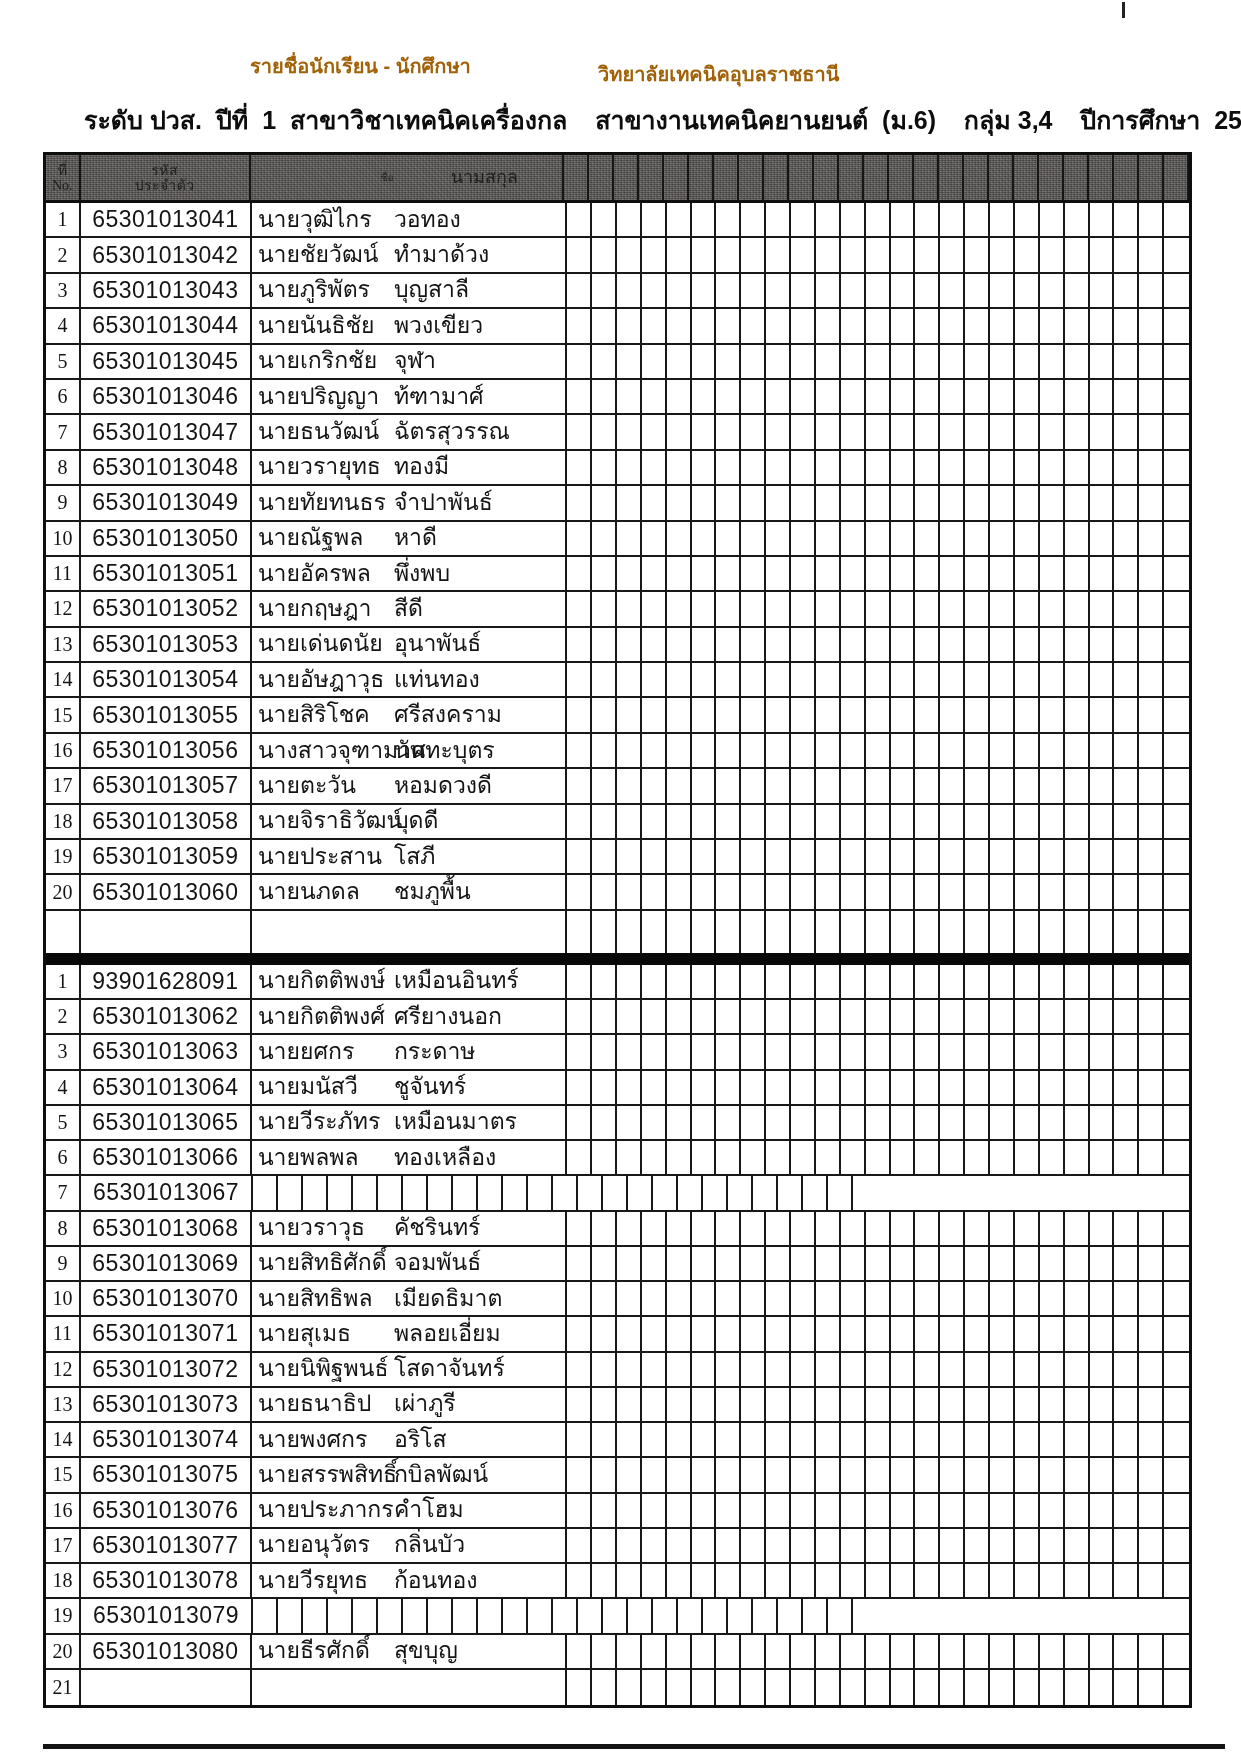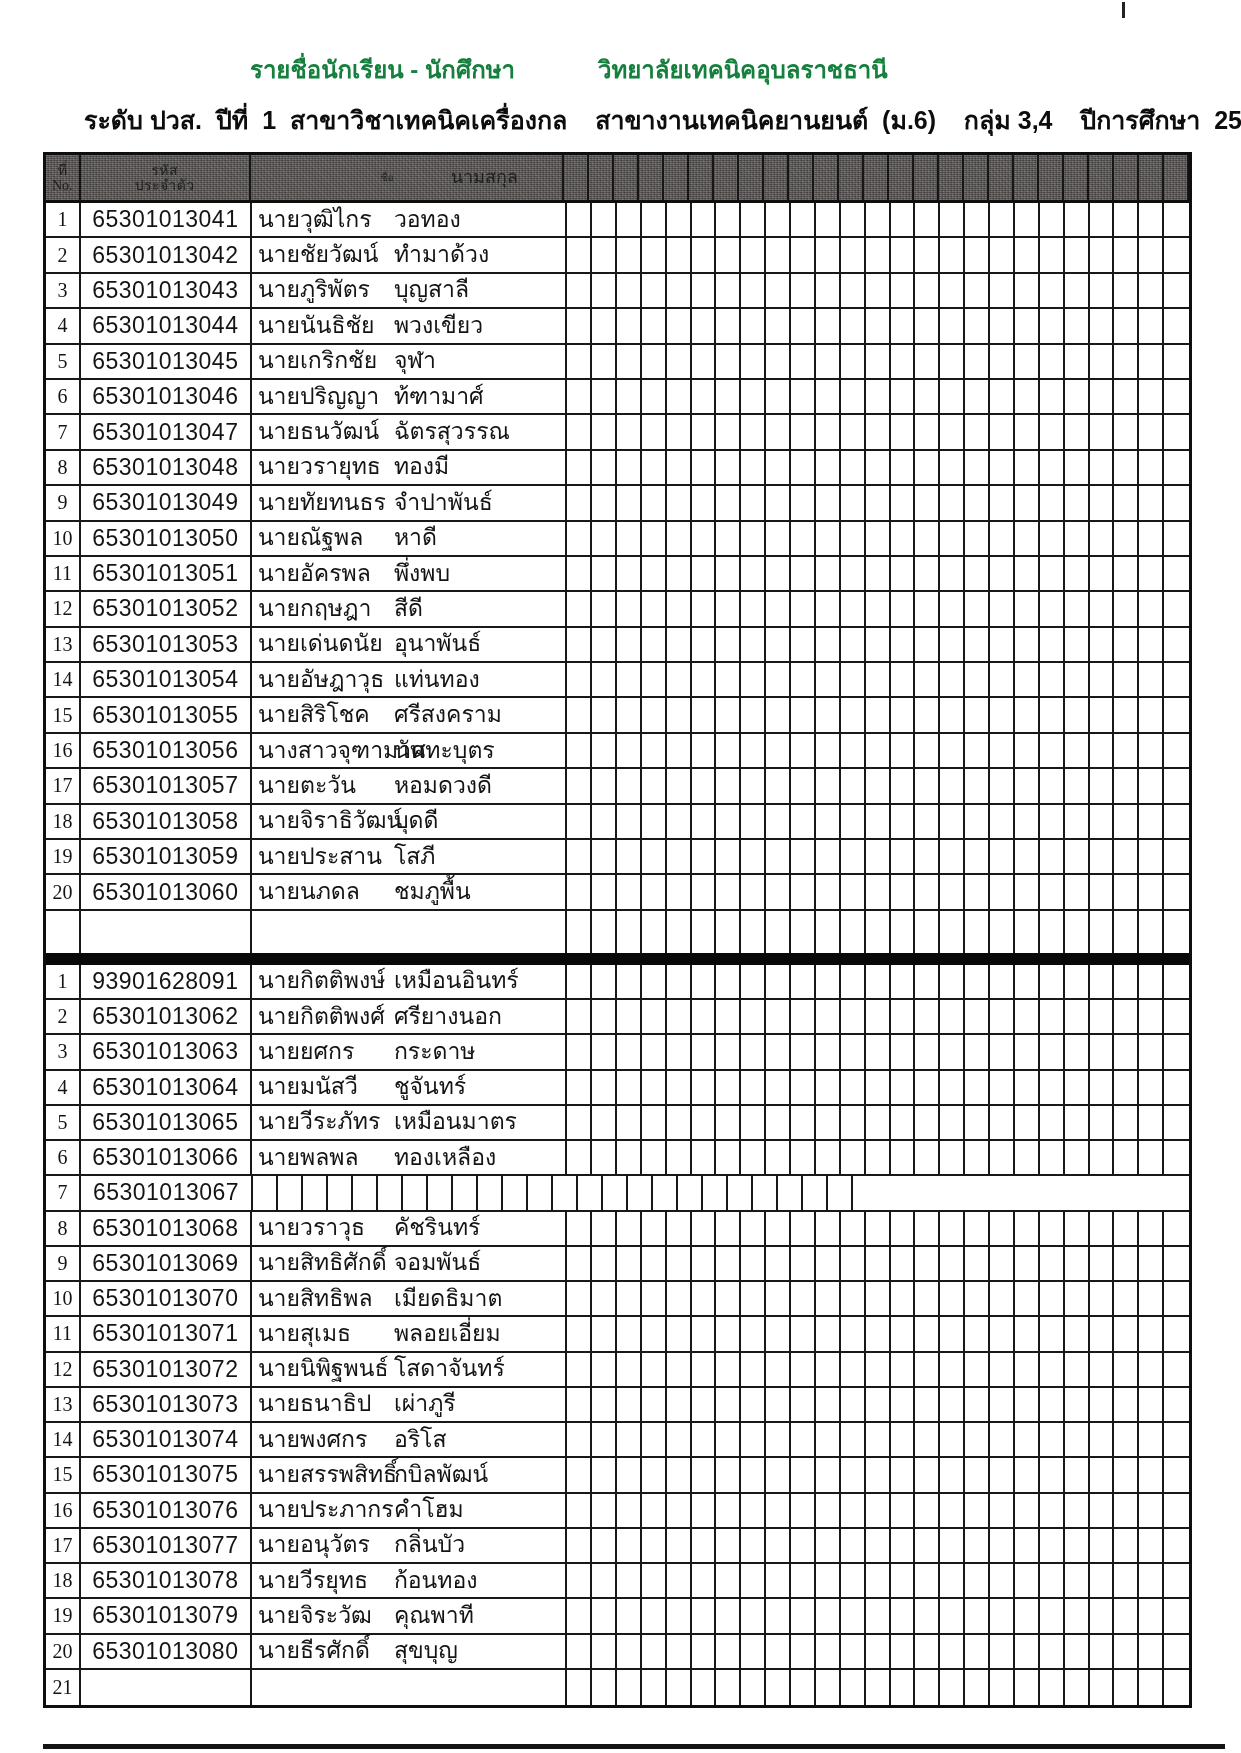--- a/index.html
+++ b/index.html
@@ -2,23 +2,23 @@
 <html><head>
 <meta charset="utf-8">
 <style>
   html,body{margin:0;padding:0;}
   body{
     width:1241px;height:1753px;position:relative;background:#ffffff;
     font-family:"Liberation Sans","DejaVu Sans",sans-serif;color:#141414;
     overflow:hidden;
   }
   
-  .doc-title{position:absolute;top:50px;left:0;width:1024px;height:40px;font-weight:700;font-size:24px;color:#15803d;}
+  .doc-title{position:absolute;top:50px;left:0;width:1024px;height:40px;font-weight:700;font-size:20px;color:#a16207;}
   .title-left{position:absolute;left:250px;top:0;white-space:pre;}
-  .title-right{position:absolute;left:598px;top:0;white-space:pre;}
+  .title-right{position:absolute;left:598px;top:8px;white-space:pre;}
   .doc-subtitle{
     position:absolute;top:100px;left:84px;font-weight:700;font-size:25px;color:#0d0d0d;white-space:pre;
   }
   
   .roster{
     position:absolute;left:43px;top:152px;width:1149px;
     border:3px solid #0e0e0e;box-sizing:border-box;background:#fff;
   }
   .trow{display:flex;box-sizing:border-box;border-bottom:2px solid #181818;}
   .trow:last-child{border-bottom:none;}
@@ -1394,24 +1394,20 @@
         <div class="cell c-grid"></div>
         <div class="cell c-grid"></div>
         <div class="cell c-grid"></div>
         <div class="cell c-grid"></div>
         <div class="cell c-grid"></div>
         <div class="cell c-grid last"></div>
       </div>
       <div class="trow">
     <div class="cell c-no">19</div>
     <div class="cell c-id">65301013079</div>
-    <div class="cell c-name">
-      <span class="fname">นายจิระวัฒ</span>
-      <span class="lname">คุณพาที</span>
-    </div>
   <div class="cell c-grid"></div>
         <div class="cell c-grid"></div>
         <div class="cell c-grid"></div>
         <div class="cell c-grid"></div>
         <div class="cell c-grid"></div>
         <div class="cell c-grid"></div>
         <div class="cell c-grid"></div>
         <div class="cell c-grid"></div>
         <div class="cell c-grid"></div>
         <div class="cell c-grid"></div>

